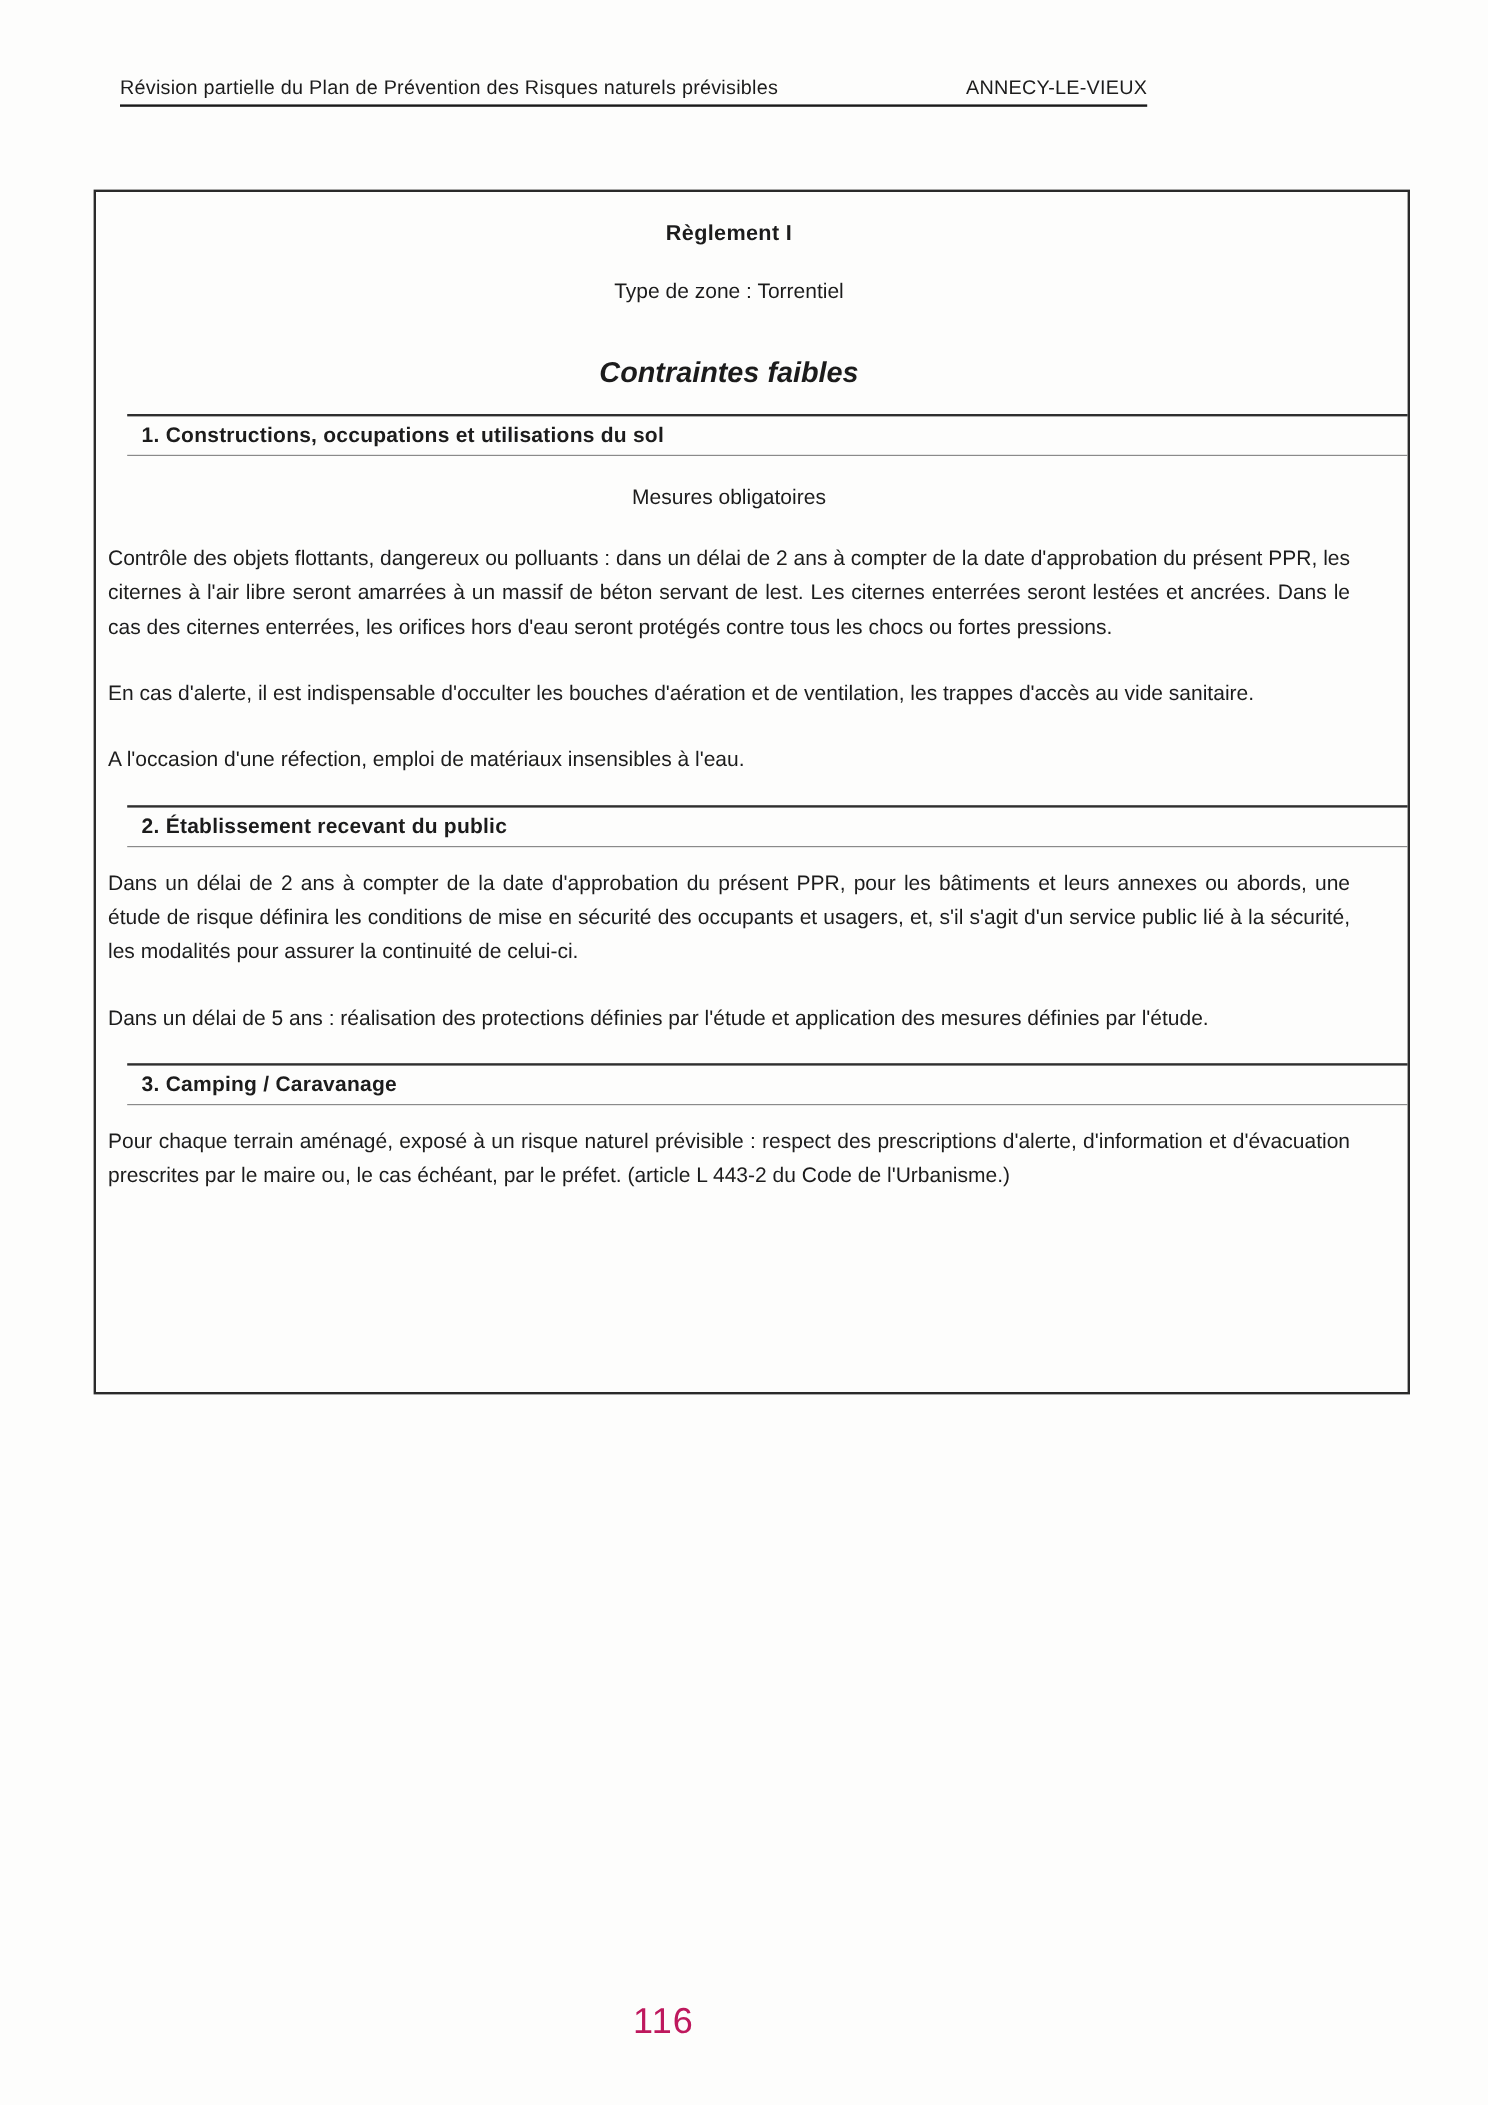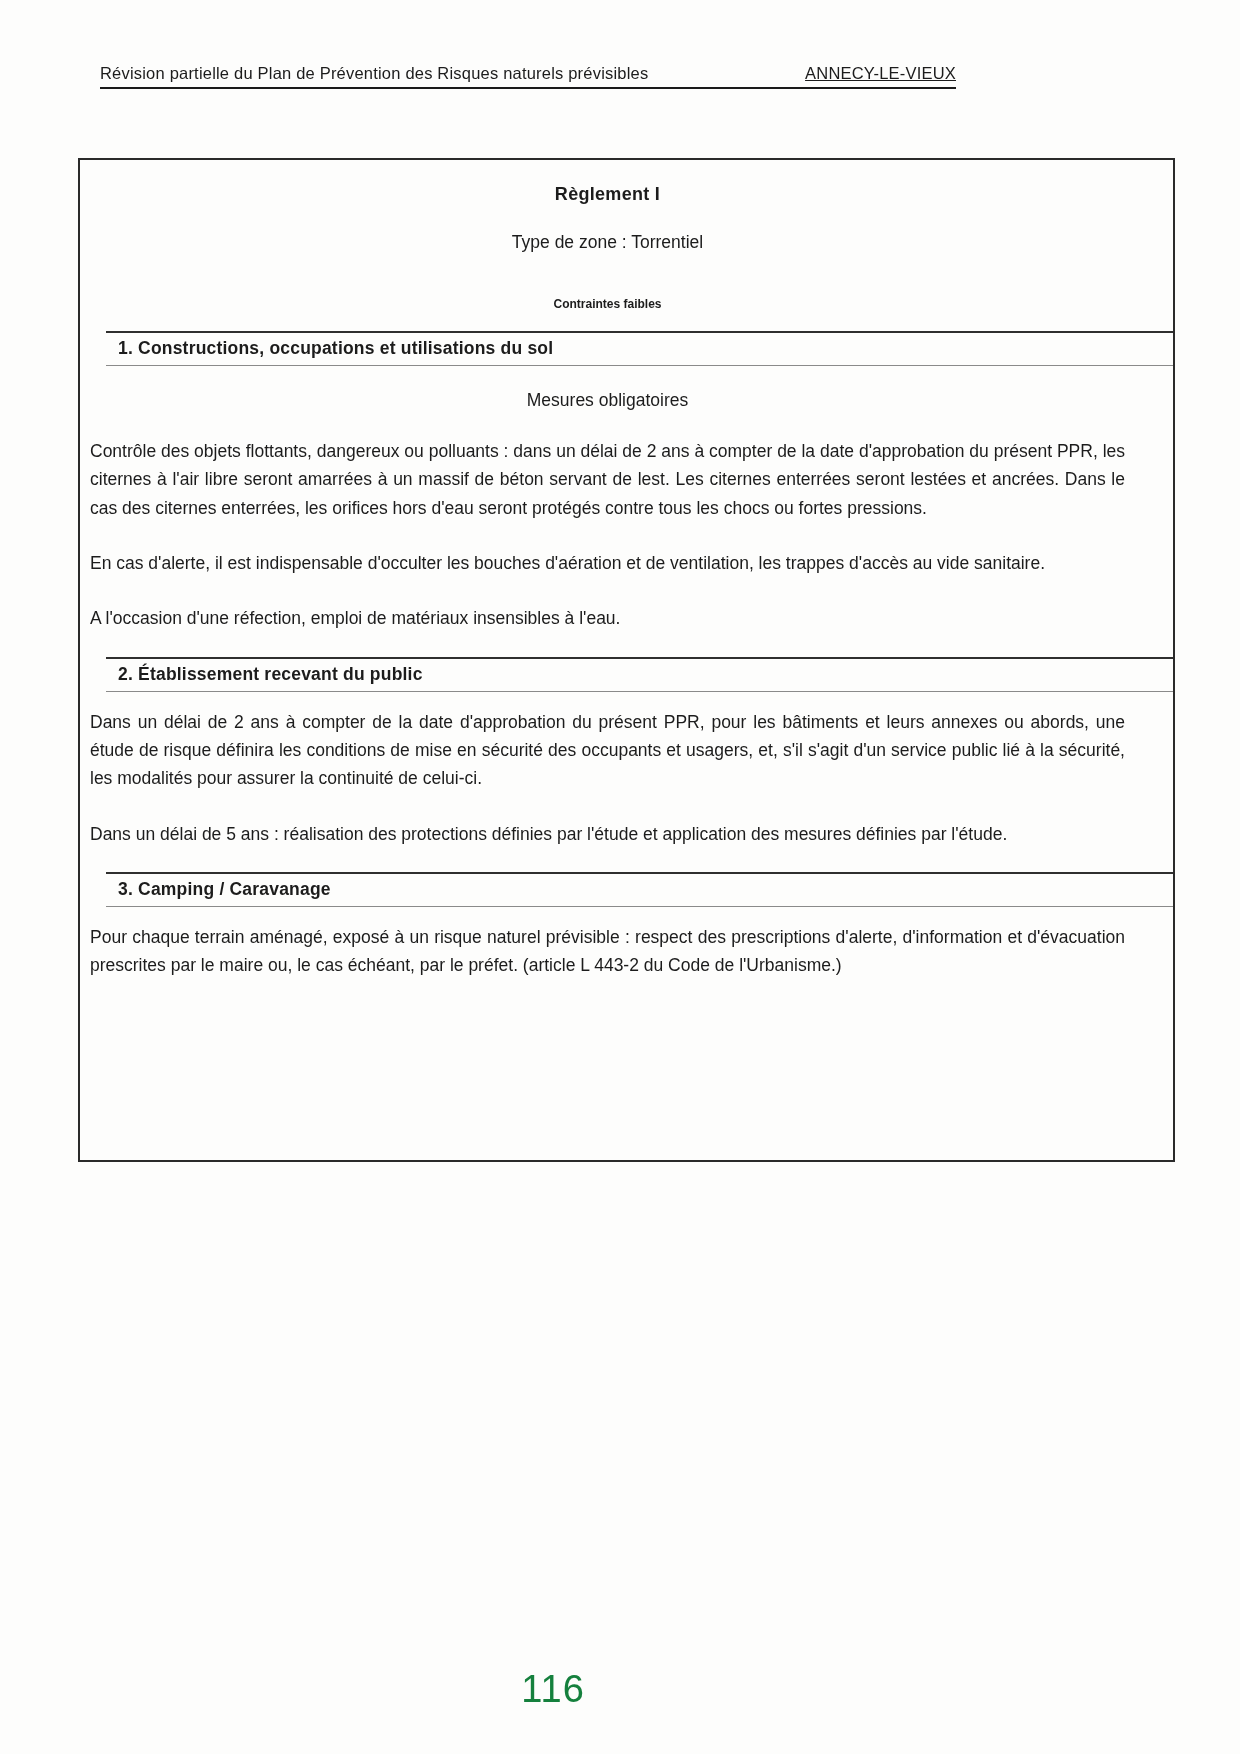--- a/index.html
+++ b/index.html
@@ -21,21 +21,21 @@
     top: 64px;
     width: 856px;
     display: flex;
     justify-content: space-between;
     align-items: flex-start;
     border-bottom: 2px solid #1a1a1a;
     padding-bottom: 4px;
     font-size: 16.5px;
     letter-spacing: 0.2px;
   }
-  .page-header .hdr-right { font-weight: normal; text-decoration: underline; }
+  .page-header .hdr-right { font-weight: normal; }
 
   
   .reg-box {
     position: absolute;
     left: 78px;
     top: 158px;
     width: 1097px;
     min-height: 1004px;
     border: 2px solid #2a2a2a;
     background: transparent;
@@ -52,22 +52,23 @@
     font-size: 18px;
     font-weight: bold;
     margin-bottom: 27px;
     letter-spacing: 0.3px;
   }
   .title-block .zone-type {
     font-size: 17.5px;
     margin-bottom: 44px;
   }
   .title-block .constraint-level {
-    font-size: 12px;
+    font-size: 24px;
     font-weight: bold;
+    font-style: italic;
   }
 
   .section-heading {
     border-top: 2px solid #2f2f2f;
     border-bottom: 1px solid #8a8a8a;
     font-weight: bold;
     font-size: 17.5px;
     padding: 5px 10px 6px 12px;
     letter-spacing: 0.2px;
     margin-left: 26px;
@@ -90,23 +91,23 @@
     margin-bottom: 27px;
   }
   .section-body p:last-child { margin-bottom: 0; }
 
   
   .page-number {
     position: absolute;
     left: 553px;
     top: 1668px;
     transform: translateX(-50%);
-    font-size: 38px;
+    font-size: 30px;
     letter-spacing: 1px;
-    color: #15803d;
+    color: #be185d;
   }
 </style>
 </head>
 <body>
 
 <div class="page-header">
   <span class="hdr-left">Révision partielle du Plan de Prévention des Risques naturels prévisibles</span>
   <span class="hdr-right">ANNECY-LE-VIEUX</span>
 </div>
 

